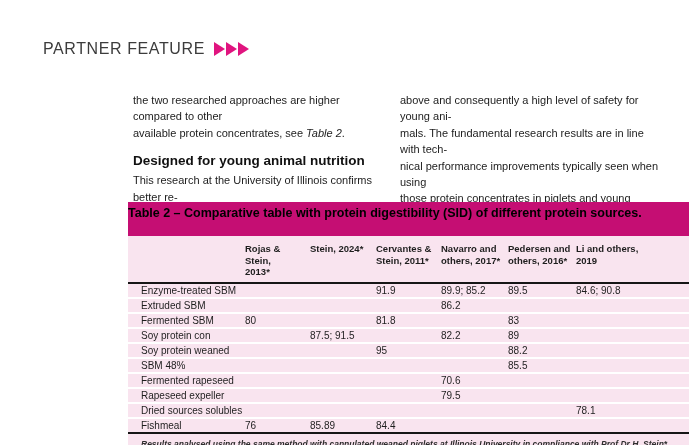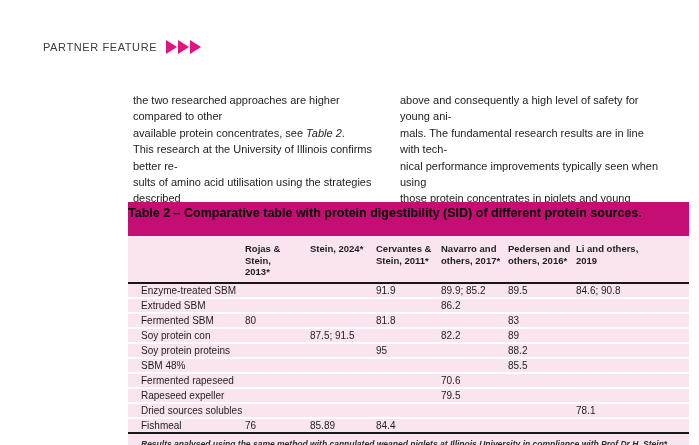--- a/index.html
+++ b/index.html
@@ -2,21 +2,21 @@
 <html><head>
 <meta charset="utf-8">
 <style>
   html,body{margin:0;padding:0;background:#fff;}
   .page{
     position:relative;width:699px;height:445px;background:#ffffff;overflow:hidden;
     font-family:"Liberation Sans","DejaVu Sans",sans-serif;color:#1e1e1e;
   }
   
   .kicker{position:absolute;left:43px;top:40px;display:flex;align-items:center;}
-  .kicker-text{font-size:11px;letter-spacing:0.6px;color:#3c3c3c;}
+  .kicker-text{font-size:16px;letter-spacing:0.6px;color:#3c3c3c;}
   .arrows{display:flex;align-items:center;margin-left:9px;}
   .tri{width:0;height:0;border-top:7px solid transparent;border-bottom:7px solid transparent;
        border-left:11px solid #e0147f;margin-right:1px;}
   
   .col{position:absolute;top:92px;font-size:11px;line-height:16.4px;color:#1c1c1c;}
   .col p{margin:0;white-space:pre-line;}
   .col-left{left:133px;width:258px;}
   .col-right{left:400px;width:264px;}
   .col h2{font-size:13.5px;line-height:16px;margin:12px 0 3px 0;color:#111;}
   .italic{font-style:italic;}
@@ -45,20 +45,21 @@
     <span class="arrows">
       <span class="tri"></span>
       <span class="tri"></span>
       <span class="tri"></span>
     </span>
   </header>
 
   <section class="col col-left">
     <p><span>the two researched approaches are higher compared to other
 available protein concentrates, see </span><span class="italic">Table 2</span><span>.</span></p>
+    <h2>Designed for young animal nutrition</h2>
     <p>This research at the University of Illinois confirms better re-
 sults of amino acid utilisation using the strategies described</p>
   </section>
 
   <section class="col col-right">
     <p>above and consequently a high level of safety for young ani-
 mals. The fundamental research results are in line with tech-
 nical performance improvements typically seen when using
 those protein concentrates in piglets and young poultry.
 The results demonstrate that this type of concentrates can
@@ -114,21 +115,21 @@
           <div class="tgrid trow">
             <div class="rlabel">Soy protein con</div>
             <div class="vcell"></div>
             <div class="vcell">87.5; 91.5</div>
             <div class="vcell"></div>
             <div class="vcell">82.2</div>
             <div class="vcell">89</div>
             <div class="vcell"></div>
           </div>
           <div class="tgrid trow">
-            <div class="rlabel">Soy protein proteins</div>
+            <div class="rlabel">Soy protein weaned</div>
             <div class="vcell"></div>
             <div class="vcell"></div>
             <div class="vcell">95</div>
             <div class="vcell"></div>
             <div class="vcell">88.2</div>
             <div class="vcell"></div>
           </div>
           <div class="tgrid trow">
             <div class="rlabel">SBM 48%</div>
             <div class="vcell"></div>

